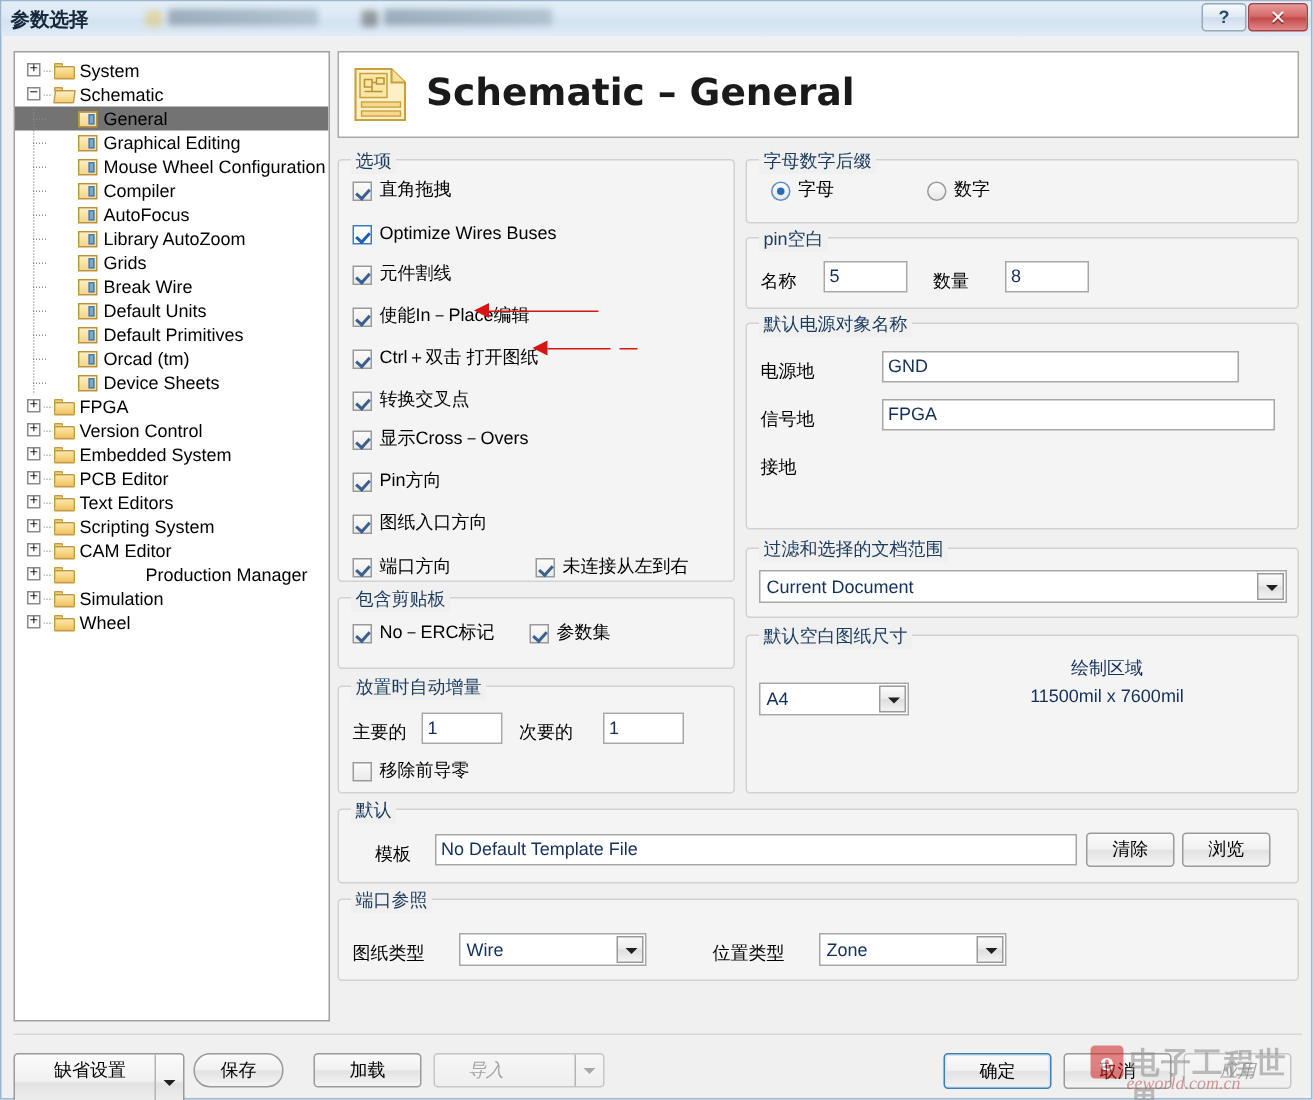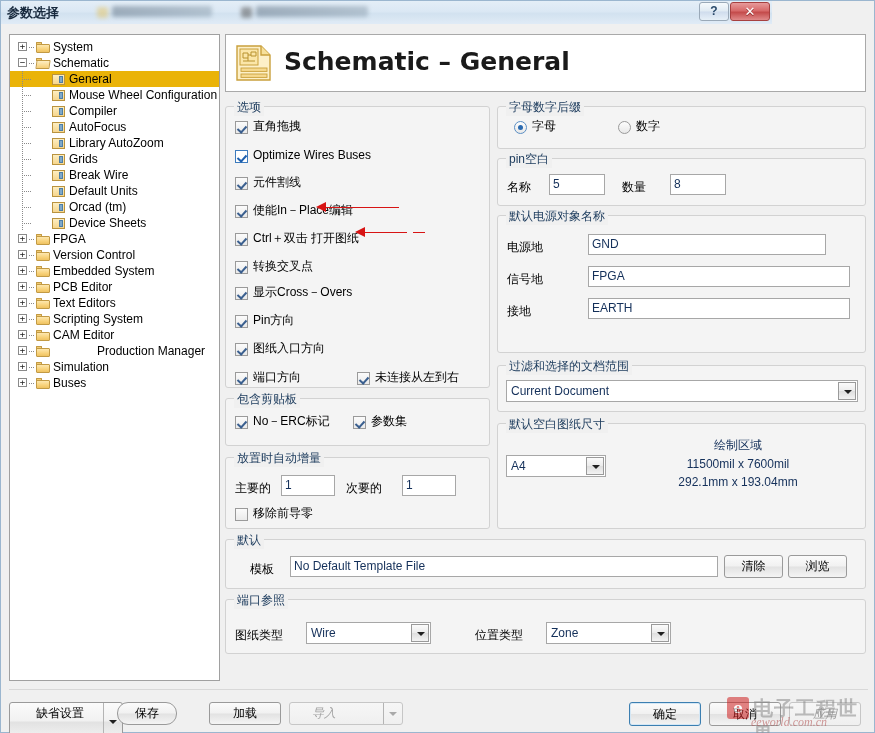--- a/index.html
+++ b/index.html
@@ -12,21 +12,21 @@
     -webkit-font-smoothing:none;
   }
   .window{
     position:absolute;left:0;top:0;width:875px;height:733px;
     box-sizing:border-box;
     background:#f0f0f0;
     border:1px solid #9bb6cf;
   }
   
   .titlebar{
-    position:absolute;left:0;top:0;width:771px;height:23px;
+    position:absolute;left:0;top:0;width:873px;height:23px;
     background:linear-gradient(180deg,#e4eef7 0%,#dbe8f4 45%,#d2e2f0 55%,#e0ebf6 100%);
     overflow:hidden;
   }
   .titlebar .title{
     position:absolute;left:6px;top:3px;
     font-size:13px;font-weight:bold;color:#16283c;
     font-family:"DejaVu Sans","Liberation Sans",sans-serif;
     letter-spacing:0px;
   }
   .blur-tab{
@@ -56,21 +56,21 @@
   }
   .wb.close span{font-size:13px;text-shadow:0 1px 0 #8e2f2f;}
   
   .tree-panel{
     position:absolute;left:8px;top:33px;width:209px;height:645px;
     background:#fff;border:1px solid #a0a0a0;
     overflow:hidden;
   }
   .tree{position:absolute;left:0;top:4px;width:100%;}
   .tnode{position:relative;height:16px;line-height:16px;white-space:nowrap;}
-  .tnode.sel{background:#eab308;}
+  .tnode.sel{background:#737373;}
   .exp{
     position:absolute;width:9px;height:9px;top:3px;
     border:1px solid #8a8a8a;background:#fff;box-sizing:border-box;
     font-size:9px;line-height:7px;text-align:center;color:#222;
     font-family:"DejaVu Sans Mono","Liberation Mono",monospace;
   }
   .dots{
     position:absolute;top:0;height:16px;width:1px;
     background-image:linear-gradient(180deg,#8a8a8a 50%,transparent 50%);
     background-size:1px 2px;
@@ -279,20 +279,26 @@
         <div class="tnode sel">
           <span class="dots" style="left: 12px;"></span>
           <span class="hdot" style="left: 12px; width: 10px;"></span>
           <span class="leafico" style="left: 42px;"></span>
           <span class="tlabel" style="left: 59px;">General</span>
         </div>
         <div class="tnode">
           <span class="dots" style="left: 12px;"></span>
           <span class="hdot" style="left: 12px; width: 10px;"></span>
           <span class="leafico" style="left: 42px;"></span>
+          <span class="tlabel" style="left: 59px;">Graphical Editing</span>
+        </div>
+        <div class="tnode">
+          <span class="dots" style="left: 12px;"></span>
+          <span class="hdot" style="left: 12px; width: 10px;"></span>
+          <span class="leafico" style="left: 42px;"></span>
           <span class="tlabel" style="left: 59px;">Mouse Wheel Configuration</span>
         </div>
         <div class="tnode">
           <span class="dots" style="left: 12px;"></span>
           <span class="hdot" style="left: 12px; width: 10px;"></span>
           <span class="leafico" style="left: 42px;"></span>
           <span class="tlabel" style="left: 59px;">Compiler</span>
         </div>
         <div class="tnode">
           <span class="dots" style="left: 12px;"></span>
@@ -321,20 +327,26 @@
         <div class="tnode">
           <span class="dots" style="left: 12px;"></span>
           <span class="hdot" style="left: 12px; width: 10px;"></span>
           <span class="leafico" style="left: 42px;"></span>
           <span class="tlabel" style="left: 59px;">Default Units</span>
         </div>
         <div class="tnode">
           <span class="dots" style="left: 12px;"></span>
           <span class="hdot" style="left: 12px; width: 10px;"></span>
           <span class="leafico" style="left: 42px;"></span>
+          <span class="tlabel" style="left: 59px;">Default Primitives</span>
+        </div>
+        <div class="tnode">
+          <span class="dots" style="left: 12px;"></span>
+          <span class="hdot" style="left: 12px; width: 10px;"></span>
+          <span class="leafico" style="left: 42px;"></span>
           <span class="tlabel" style="left: 59px;">Orcad (tm)</span>
         </div>
         <div class="tnode">
           <span class="dots" style="left: 12px;"></span>
           <span class="hdot" style="left: 12px; width: 10px;"></span>
           <span class="leafico" style="left: 42px;"></span>
           <span class="tlabel" style="left: 59px;">Device Sheets</span>
         </div>
         <div class="tnode">
           <span class="exp" style="left: 8px;">+</span>
@@ -417,21 +429,21 @@
           </span>
           <span class="tlabel" style="left: 43px;">Simulation</span>
         </div>
         <div class="tnode">
           <span class="exp" style="left: 8px;">+</span>
           <span class="hdot" style="left: 19px; width: 6px;"></span>
           <span class="folder" style="left: 26px;">
             <span class="ft"></span>
             <span class="fb"></span>
           </span>
-          <span class="tlabel" style="left: 43px;">Buses</span>
+          <span class="tlabel" style="left: 43px;">Wheel</span>
         </div>
       </div>
   </div>
 
   <div class="main-panel">
 
     <div class="hdr">
       <svg class="hicon" viewBox="0 0 38 38">
         <path d="M2 2 h24 l9 9 v25 h-33 z" fill="#fdf0c8" stroke="#c9a03c" stroke-width="1.4"></path>
         <path d="M26 2 v9 h9" fill="#f7e09a" stroke="#c9a03c" stroke-width="1.4"></path>
@@ -537,40 +549,38 @@
       <div class="inp" style="left:172px;top:15px;width:56px;">8</div>
     </div>
 
     <div class="grp" style="left:272px;top:181px;width:369px;height:138px;">
       <div class="gt">默认电源对象名称</div>
       <div class="lab" style="left:9px;top:23px;">电源地</div>
       <div class="inp" style="left:90px;top:18px;width:238px;">GND</div>
       <div class="lab" style="left:9px;top:55px;">信号地</div>
       <div class="inp" style="left:90px;top:50px;width:262px;">FPGA</div>
       <div class="lab" style="left:9px;top:87px;">接地</div>
-      <div class="inp" style="left:90px;top:82px;width:262px;">EARTH</div>
     </div>
 
     <div class="grp" style="left:272px;top:331px;width:369px;height:47px;">
       <div class="gt">过滤和选择的文档范围</div>
       <div class="combo" style="left:8px;top:14px;width:352px;">
         <span class="cv">Current Document</span>
         <span class="arw"></span>
       </div>
     </div>
 
     <div class="grp" style="left:272px;top:389px;width:369px;height:106px;">
       <div class="gt">默认空白图纸尺寸</div>
       <div class="combo" style="left:8px;top:31px;width:100px;">
         <span class="cv">A4</span>
         <span class="arw"></span>
       </div>
       <div class="ctr-txt" style="left:120px;top:13px;width:240px;">绘制区域</div>
       <div class="ctr-txt" style="left:120px;top:33px;width:240px;">11500mil x 7600mil</div>
-      <div class="ctr-txt" style="left:120px;top:51px;width:240px;">292.1mm x 193.04mm</div>
     </div>
 
     <div class="grp" style="left:0px;top:505px;width:641px;height:50px;">
       <div class="gt">默认</div>
       <div class="lab" style="left:24px;top:21px;">模板</div>
       <div class="inp" style="left:64px;top:16px;width:428px;">No Default Template File</div>
       <div class="btn" style="left:498px;top:15px;width:59px;height:23px;line-height:21px;">清除</div>
       <div class="btn" style="left:562px;top:15px;width:59px;height:23px;line-height:21px;">浏览</div>
     </div>
 
@@ -597,21 +607,21 @@
       <div class="arrowline" style="left:140px;top:198px;width:42px;"></div>
       <div class="arrowline" style="left:188px;top:198px;width:12px;"></div>
     </div>
   </div>
 
   <div class="sep"></div>
   <div class="btn" style="left:8px;top:701px;width:114px;height:39px;line-height:21px;text-align:left;padding-left:26px;">
     <span>缺省设置</span>
     <span class="sp"></span>
   </div>
-  <div class="btn" style="left:116px;top:701px;width:60px;height:23px;line-height:21px;border-radius:11px;">保存</div>
+  <div class="btn" style="left:128px;top:701px;width:60px;height:23px;line-height:21px;border-radius:11px;">保存</div>
   <div class="btn" style="left:208px;top:701px;width:72px;height:23px;line-height:21px;">加载</div>
   <div class="btn dis" style="left:288px;top:701px;width:114px;height:23px;line-height:21px;text-align:left;padding-left:22px;">
     <span>导入</span>
     <span class="sp"></span>
   </div>
   <div class="btn def" style="left:628px;top:701px;width:72px;height:24px;line-height:22px;">确定</div>
   <div class="btn" style="left:708px;top:701px;width:72px;height:24px;line-height:22px;">取消</div>
   <div class="btn dis" style="left:788px;top:701px;width:72px;height:24px;line-height:22px;">应用</div>
 
   <div class="wm">

